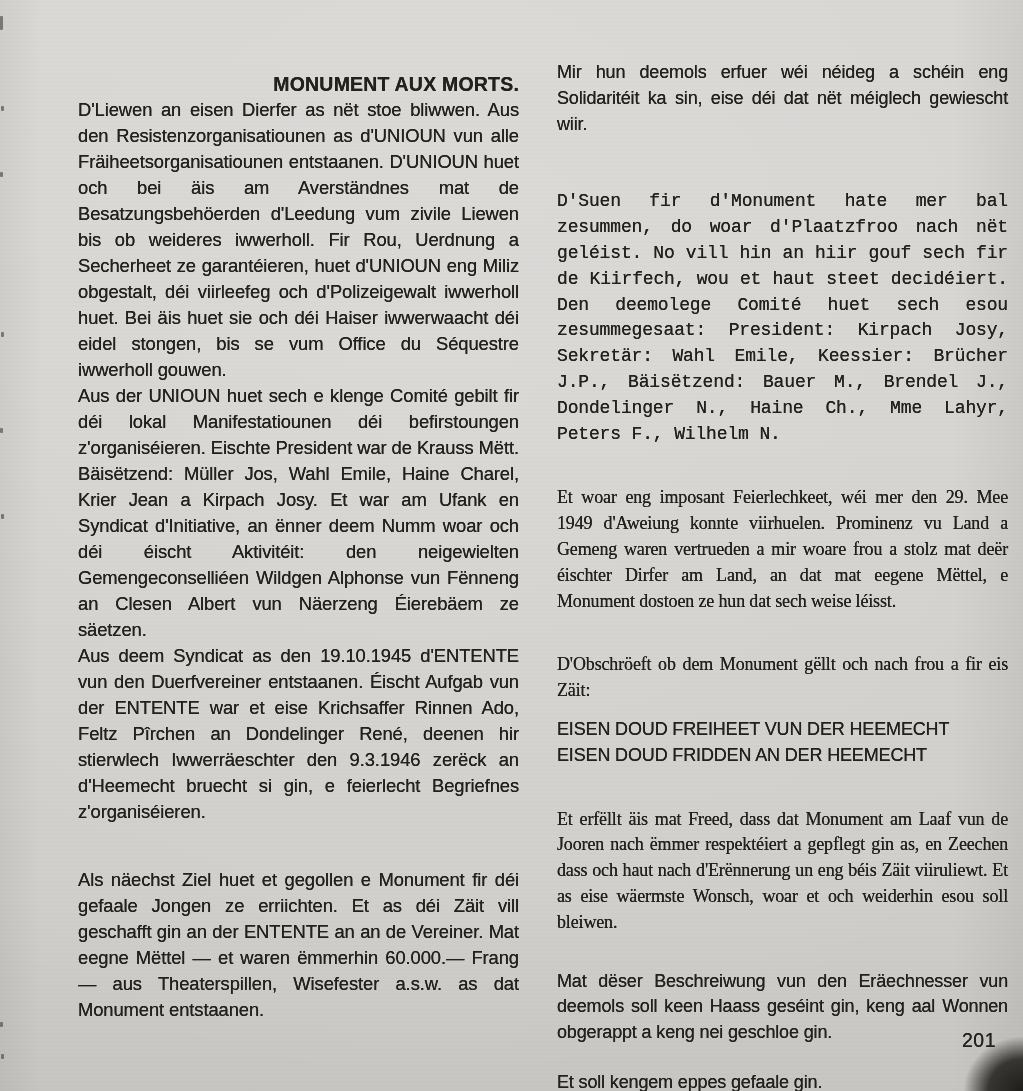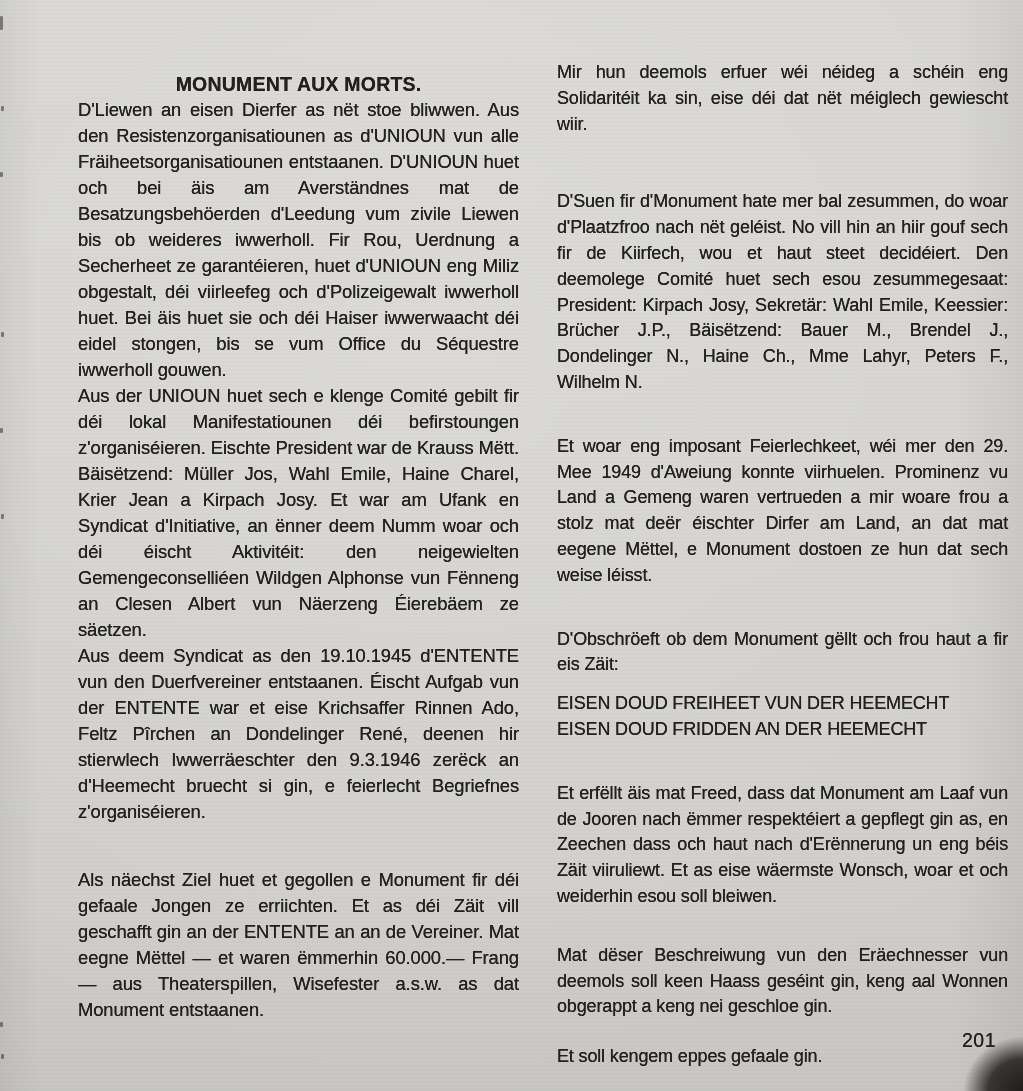--- a/index.html
+++ b/index.html
@@ -37,26 +37,26 @@
     font-size:18.4px;line-height:26px;letter-spacing:-0.1px;
   }
   .col-right{
     left:557px;top:60px;width:451px;
     font-size:18px;line-height:25.8px;letter-spacing:-0.15px;
   }
   .heading{
     font-weight:700;
     font-size:19.5px;
     letter-spacing:0.2px;
-    text-align:center;
+    text-align:right;
   }
   .col-left p.body-par{}
   .col-left p.gap-lg{margin-top:42px;}
-  .col-right p.gap-xl{margin-top:52px;}
-  .col-right p.gap-lg{margin-top:38px;}
+  .col-right p.gap-xl{margin-top:52px;font-family:Liberation Mono, monospace;}
+  .col-right p.gap-lg{margin-top:38px;font-family:Liberation Serif, serif;}
   .col-right p.gap-md{margin-top:33px;}
   .col-right p.gap-sm{margin-top:24px;}
   .col-right p.gap-xs{margin-top:20px;}
   .motto{
     white-space:pre-line;
     margin-top:13px !important;
     text-align:left;
   }
   .page-number{
     position:absolute;
@@ -89,21 +89,21 @@
     <p class="body-par">D'Liewen an eisen Dierfer as nët stoe bliwwen. Aus den Resistenzorganisatiounen as d'UNIOUN vun alle Fräiheetsorganisatiounen entstaanen. D'UNIOUN huet och bei äis am Averständnes mat de Besatzungsbehöerden d'Leedung vum zivile Liewen bis ob weideres iwwerholl. Fir Rou, Uerdnung a Secherheet ze garantéieren, huet d'UNIOUN eng Miliz obgestalt, déi viirleefeg och d'Polizeigewalt iwwerholl huet. Bei äis huet sie och déi Haiser iwwerwaacht déi eidel stongen, bis se vum Office du Séquestre iwwerholl gouwen.</p>
     <p class="body-par">Aus der UNIOUN huet sech e klenge Comité gebilt fir déi lokal Manifestatiounen déi befirstoungen z'organiséieren. Eischte President war de Krauss Mëtt. Bäisëtzend: Müller Jos, Wahl Emile, Haine Charel, Krier Jean a Kirpach Josy. Et war am Ufank en Syndicat d'Initiative, an ënner deem Numm woar och déi éischt Aktivitéit: den neigewielten Gemengeconselliéen Wildgen Alphonse vun Fënneng an Clesen Albert vun Näerzeng Éierebäem ze säetzen.</p>
     <p class="body-par">Aus deem Syndicat as den 19.10.1945 d'ENTENTE vun den Duerfvereiner entstaanen. Éischt Aufgab vun der ENTENTE war et eise Krichsaffer Rinnen Ado, Feltz Pîrchen an Dondelinger René, deenen hir stierwlech Iwwerräeschter den 9.3.1946 zerëck an d'Heemecht bruecht si gin, e feierlecht Begriefnes z'organiséieren.</p>
     <p class="body-par gap-lg">Als näechst Ziel huet et gegollen e Monument fir déi gefaale Jongen ze erriichten. Et as déi Zäit vill geschafft gin an der ENTENTE an an de Vereiner. Mat eegne Mëttel — et waren ëmmerhin 60.000.— Frang — aus Theaterspillen, Wisefester a.s.w. as dat Monument entstaanen.</p>
   </div>
 
   <div class="col col-right">
     <p>Mir hun deemols erfuer wéi néideg a schéin eng Solidaritéit ka sin, eise déi dat nët méiglech gewiescht wiir.</p>
     <p class="gap-xl">D'Suen fir d'Monument hate mer bal zesummen, do woar d'Plaatzfroo nach nët geléist. No vill hin an hiir gouf sech fir de Kiirfech, wou et haut steet decidéiert. Den deemolege Comité huet sech esou zesummegesaat: President: Kirpach Josy, Sekretär: Wahl Emile, Keessier: Brücher J.P., Bäisëtzend: Bauer M., Brendel J., Dondelinger N., Haine Ch., Mme Lahyr, Peters F., Wilhelm N.</p>
     <p class="gap-lg">Et woar eng imposant Feierlechkeet, wéi mer den 29. Mee 1949 d'Aweiung konnte viirhuelen. Prominenz vu Land a Gemeng waren vertrueden a mir woare frou a stolz mat deër éischter Dirfer am Land, an dat mat eegene Mëttel, e Monument dostoen ze hun dat sech weise léisst.</p>
-    <p class="gap-lg">D'Obschröeft ob dem Monument gëllt och frou haut a fir eis Zäit:</p>
+    <p class="gap-lg">D'Obschröeft ob dem Monument gëllt och nach frou a fir eis Zäit:</p>
     <p class="motto">EISEN DOUD FREIHEET VUN DER HEEMECHT
 EISEN DOUD FRIDDEN AN DER HEEMECHT</p>
     <p class="gap-lg">Et erfëllt äis mat Freed, dass dat Monument am Laaf vun de Jooren nach ëmmer respektéiert a gepflegt gin as, en Zeechen dass och haut nach d'Erënnerung un eng béis Zäit viiruliewt. Et as eise wäermste Wonsch, woar et och weiderhin esou soll bleiwen.</p>
     <p class="gap-md">Mat dëser Beschreiwung vun den Eräechnesser vun deemols soll keen Haass geséint gin, keng aal Wonnen obgerappt a keng nei geschloe gin.</p>
     <p class="gap-sm">Et soll kengem eppes gefaale gin.</p>
     <p class="gap-xs">Verzäechnes ouni ze vergiessen.</p>
   </div>
 
   <div class="page-number">201</div>
 

